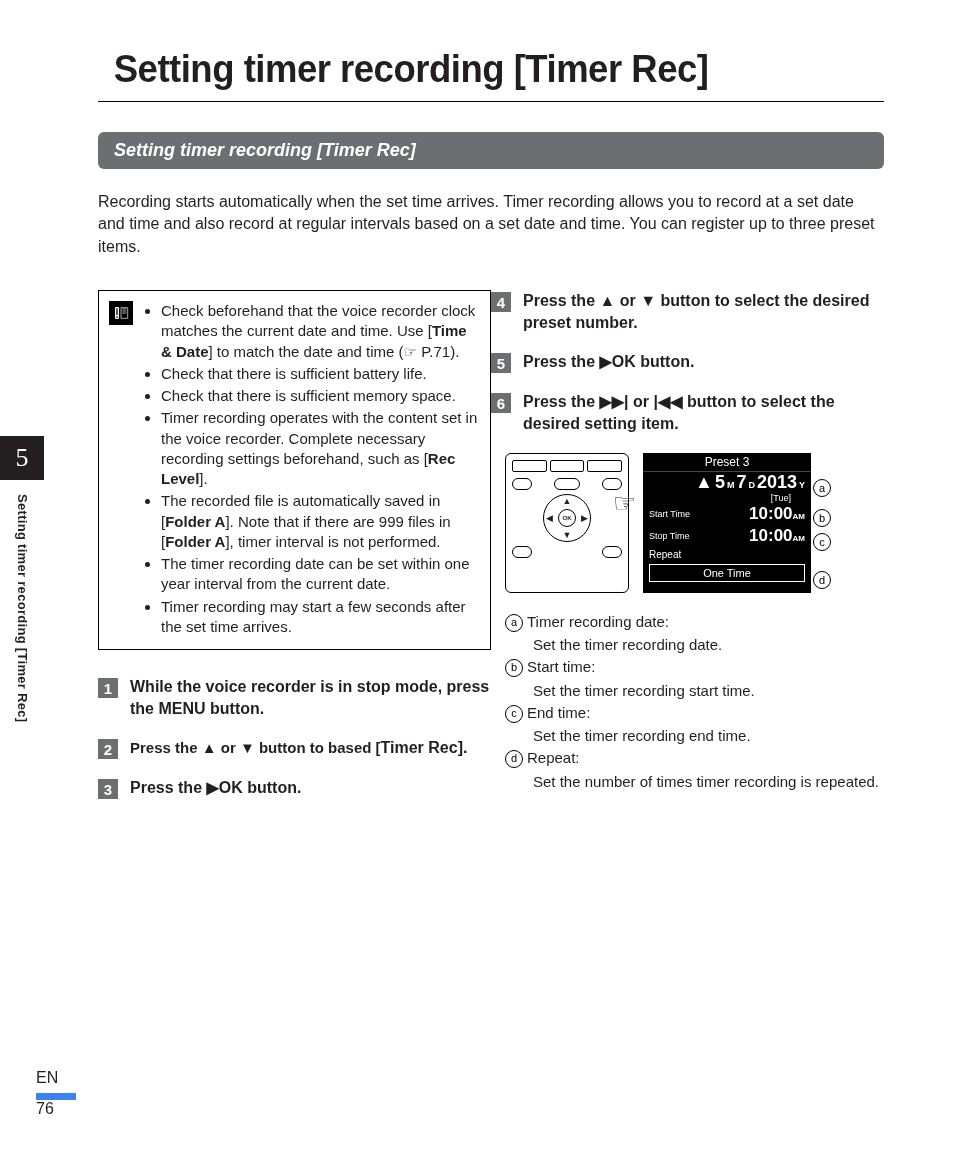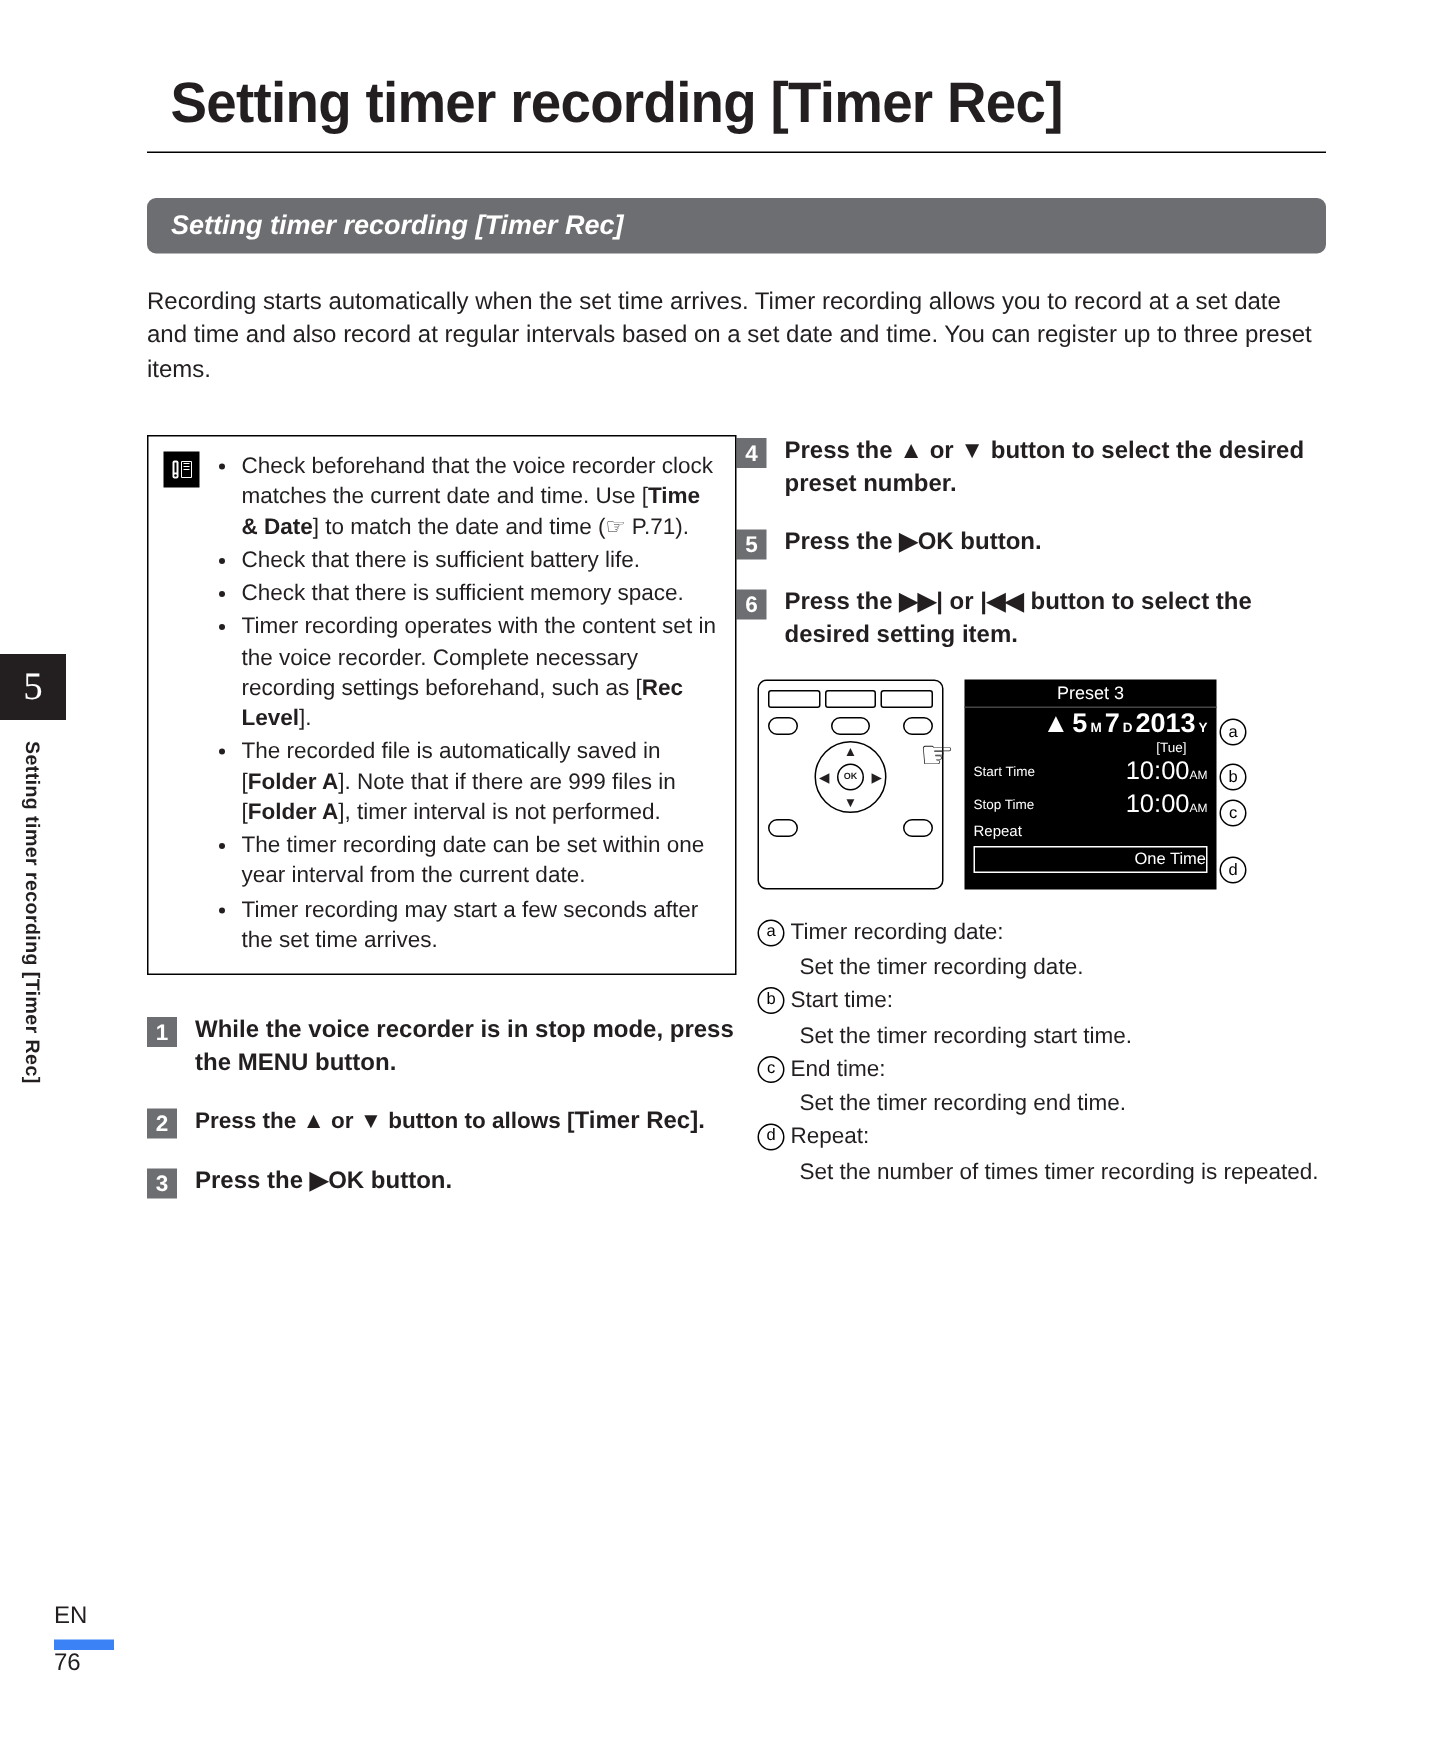--- a/index.html
+++ b/index.html
@@ -42,24 +42,24 @@
 .dpad .r{right:2px;top:50%;transform:translateY(-50%)}
 .dpad .ok{position:absolute;inset:14px;display:flex;align-items:center;justify-content:center;font-size:6px;font-weight:700}
 .hand{position:absolute;right:-8px;top:34px;font-size:26px;transform:scaleX(-1)}
 .screen{background:#000;color:#fff;width:168px;height:140px;font-family:Arial,sans-serif;position:relative;font-size:11px}
 .scr-title{text-align:center;border-bottom:1px solid #444;padding:2px 0;font-size:12px}
 .scr-date{font-size:18px;font-weight:700;font-family:"Arial Narrow",Arial;display:flex;gap:2px;align-items:baseline;justify-content:flex-end;padding-right:6px}
 .scr-date .sm{font-size:9px}
 .scr-day{text-align:right;font-size:9px;padding-right:20px}
 .scr-time-row{display:flex;justify-content:space-between;align-items:center;padding:1px 6px}
 .scr-label{font-size:9px}
-.scr-time{font-size:17px;font-weight:400;font-family:"Arial Narrow",Arial}
+.scr-time{font-size:17px;font-weight:700;font-family:"Arial Narrow",Arial}
 .scr-time .am{font-size:8px}
 .scr-repeat{padding:2px 6px;font-size:10px}
-.scr-opt{border:1px solid #fff;margin:2px 6px 4px 6px;text-align:right;padding:2px 0;font-size:11px}
+.scr-opt{border:1px solid #fff;margin:2px 6px 4px 6px;text-align:center;padding:2px 0;font-size:11px}
 .callout{position:absolute;font-size:13px}
 .circ{display:inline-flex;border:1.3px solid #000;border-radius:50%;width:16px;height:16px;align-items:center;justify-content:center;font-size:11px;font-weight:400;background:#fff;color:#000;margin-right:4px;vertical-align:middle}
 .co-a{right:-24px;top:26px}
 .co-b{right:-24px;top:56px}
 .co-c{right:-24px;top:80px}
 .co-d{right:-24px;top:118px}
 .legend{font-size:15px;line-height:1.45;padding-left:14px}
 .legend .item{margin-bottom:2px}
 .legend .desc{padding-left:28px}
 .glyph{font-family:Arial}
@@ -102,21 +102,21 @@
           <li>Timer recording may start a few seconds after the set time arrives.</li>
         </ul>
       </div>
 
       <div class="step">
         <div class="step-num">1</div>
         <div class="step-text"><span>While the voice recorder is in stop mode, press the </span><span class="b">MENU</span><span> button.</span></div>
       </div>
       <div class="step">
         <div class="step-num">2</div>
-        <div class="step-text"><span class="up-down">Press the ▲ or ▼ button to allows [</span><span class="b">Timer Rec</span><span>].</span></div>
+        <div class="step-text"><span class="up-down">Press the ▲ or ▼ button to based [</span><span class="b">Timer Rec</span><span>].</span></div>
       </div>
       <div class="step">
         <div class="step-num">3</div>
         <div class="step-text nowrap"><span>Press the </span><span class="b glyph">▶OK</span><span> button.</span></div>
       </div>
     </div>
 
     <div class="col">
       <div class="step">
         <div class="step-num">4</div>

